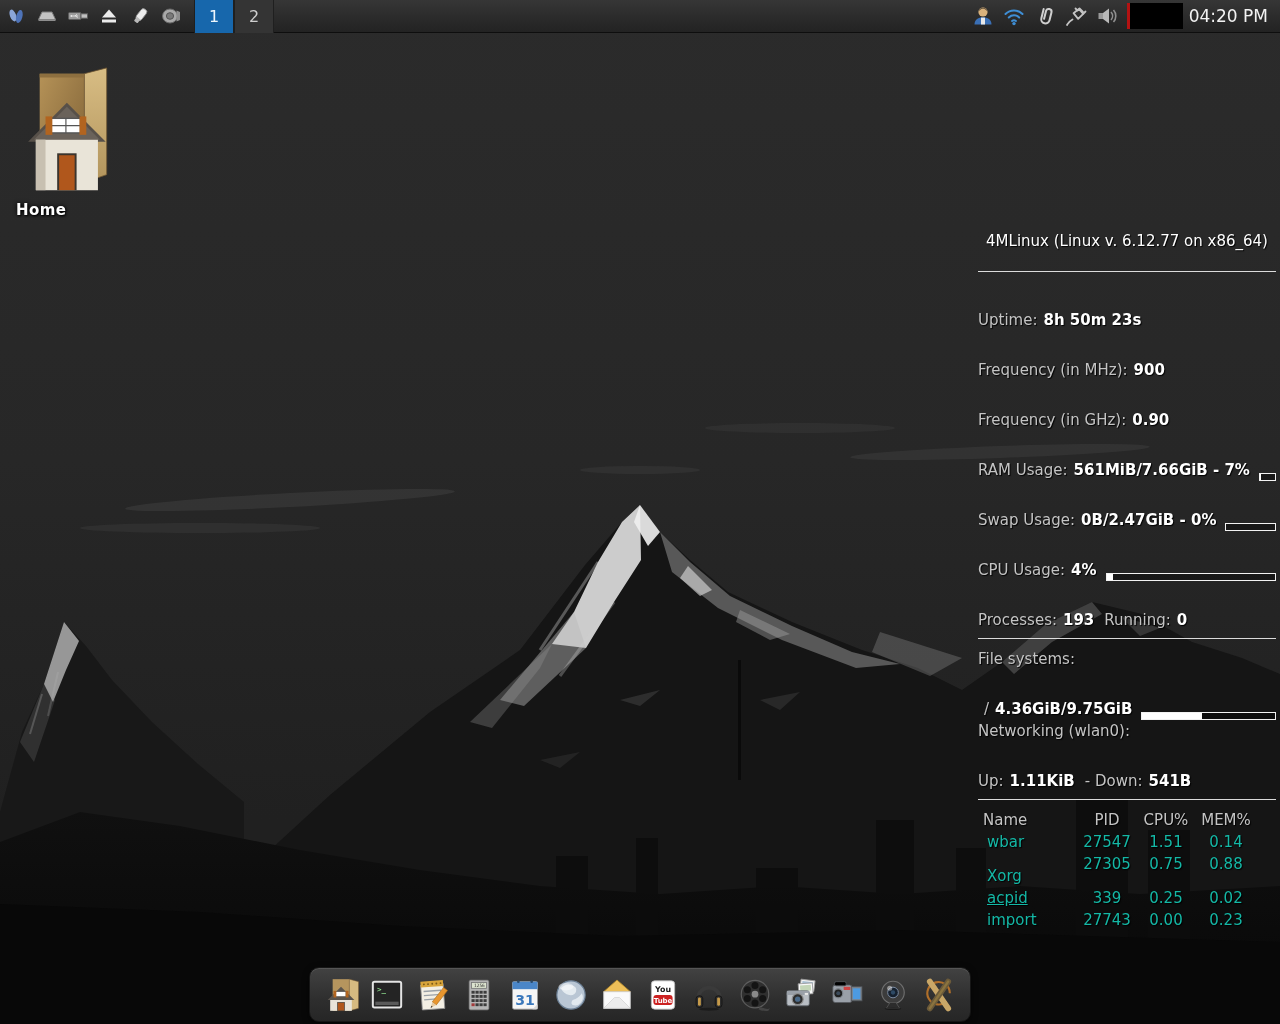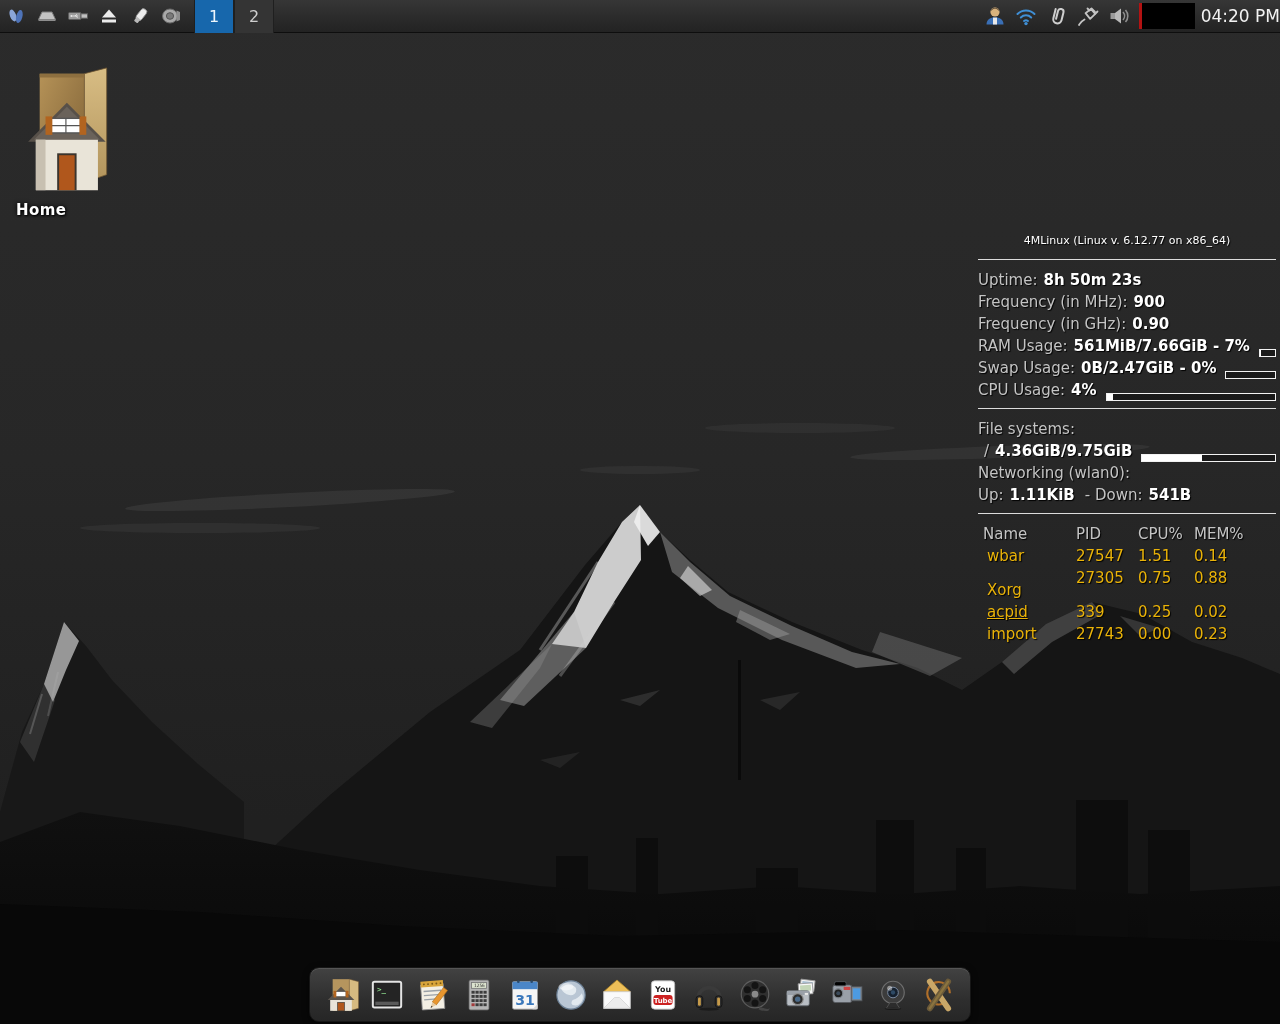--- a/index.html
+++ b/index.html
@@ -35,60 +35,60 @@
     cursor:default;
   }
   .ws.active { background:#1767ac; color:#eef6fc; }
   .panel-spacer { flex:1 1 auto; }
   .tray { display:flex; align-items:center; }
   .graph-box {
     width:56px; height:26px; background:#000; border-left:3px solid #b31212;
     margin:0 3px 0 4px;
   }
   .clock {
-    color:#f2f2f2; font-size:17px; padding:0 0 0 3px; white-space:nowrap;
+    color:#f2f2f2; font-size:17px; padding:0 12px 0 3px; white-space:nowrap;
   }
 
   
   .desktop-icon {
     position:absolute; top:64px; left:16px; width:104px; z-index:3;
     text-align:left; cursor:default;
   }
   .desktop-icon svg { width:94px; height:132px; }
   .desktop-icon .dlabel {
     margin-top:1px; color:#ffffff; font-weight:bold; font-size:15px;
     letter-spacing:.4px; text-shadow:1px 1px 2px #000, 0 0 4px #000;
   }
 
   
   .conky {
     position:absolute; top:231px; right:4px; width:298px; z-index:2;
     font-size:15px; color:#c6c6c6; line-height:22px;
     text-shadow:1px 1px 1px rgba(0,0,0,.95);
   }
   .conky .ctitle {
-    color:#ffffff; font-size:11px; text-align:center; white-space:nowrap;
-    line-height:20px; margin-bottom:8px;
+    color:#ffffff; font-size:15px; text-align:center; white-space:nowrap;
+    line-height:20px; margin-bottom:20px;
   }
   .conky hr {
     border:0; border-top:1px solid #ececec; opacity:.92; margin:7px 0 9px 0;
   }
   .crow { display:flex; align-items:flex-end; white-space:nowrap; }
   .lbl { color:#c4c4c4; }
-  .val { color:#ffffff; font-weight:bold; margin-left:6px; }
+  .val { color:#ffffff; font-weight:bold; margin-left:6px;margin-top:28px; }
   .gap { width:10px; }
   .cbar {
     flex:1 1 auto; height:8px; border:1px solid #f2f2f2; margin-left:9px;
     background:rgba(0,0,0,.35);
   }
   .cbar i { display:block; height:100%; background:#ffffff; }
   .ptable { display:grid; grid-template-columns:98px 62px 56px 64px; }
   .ptable .h { color:#c4c4c4; }
-  .ptable .c { color:#eab308; }
-  .ptable .num { text-align:left; }
+  .ptable .c { color:#14b8a6; }
+  .ptable .num { text-align:center; }
   .ptable .name { padding-left:5px; }
 
   
   .dock {
     position:absolute; left:50%; bottom:2px; transform:translateX(-50%);
     height:55px; padding:7px 11px; z-index:5;
     display:flex; align-items:center; gap:6px;
     background:linear-gradient(#424242,#2e2e2e 60%,#262626);
     border:1px solid #161616; border-radius:10px;
     box-shadow:inset 0 1px 0 rgba(255,255,255,.10), 0 2px 6px rgba(0,0,0,.6);
@@ -320,20 +320,27 @@
         <i style="width: 0%;"></i>
       </span>
   </div>
   <div class="crow">
     <span class="lbl">CPU Usage:</span>
     <span class="val">4%</span>
     <span class="cbar">
         <i style="width: 4%;"></i>
       </span>
   </div>
+  <div class="crow">
+    <span class="lbl">Processes:</span>
+    <span class="val">193</span>
+    <span class="gap"></span>
+    <span class="lbl">Running:</span>
+    <span class="val">0</span>
+  </div>
 
   <hr>
 
   <div class="crow">
     <span class="lbl">File systems:</span>
   </div>
   <div class="crow">
     <span class="lbl" style="padding-left:6px;">/</span>
     <span class="val">4.36GiB/9.75GiB</span>
     <span class="cbar">

